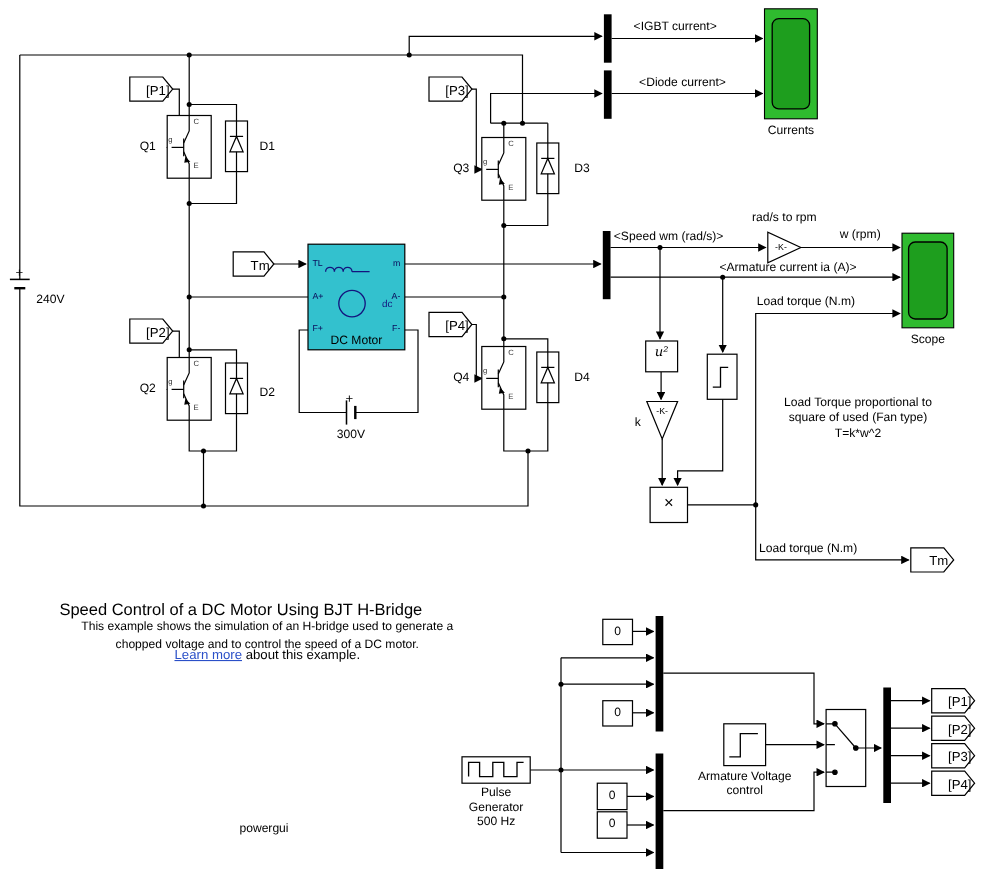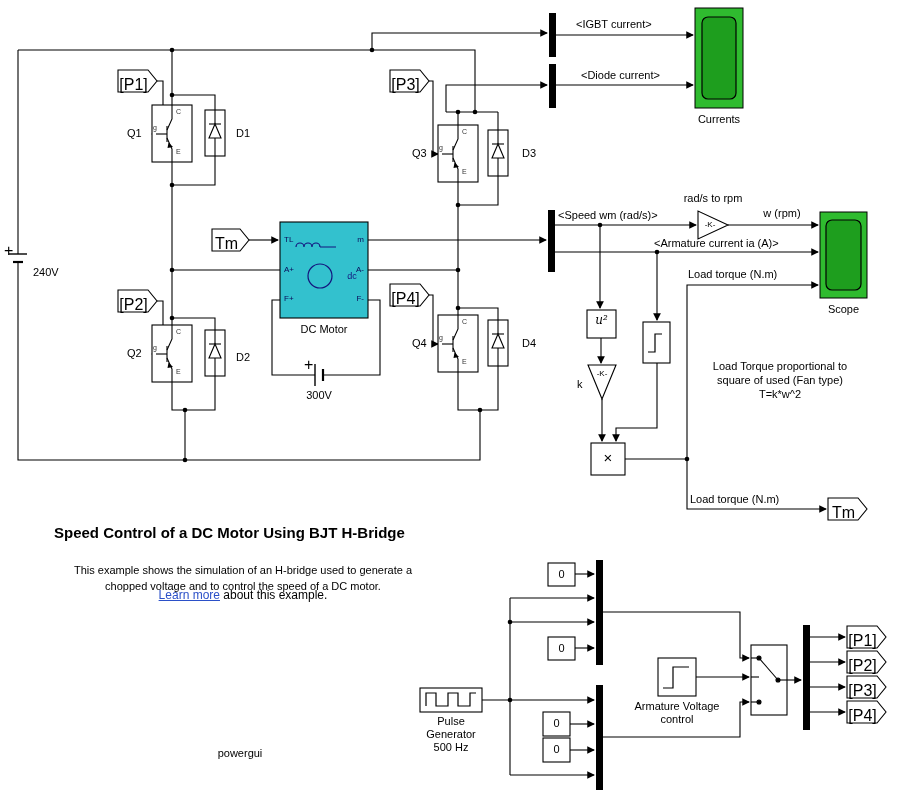--- a/index.html
+++ b/index.html
@@ -1,23 +1,23 @@
 <!DOCTYPE html>
 <html><head>
 <meta charset="utf-8">
 <style>
   html,body{margin:0;padding:0;background:#fff;}
   .canvas{position:relative;width:897px;height:799px;background:#ffffff;
           font-family:"Liberation Sans",sans-serif;overflow:hidden;}
   .canvas svg{position:absolute;left:0;top:0;}
   .t{position:absolute;white-space:nowrap;color:#000;line-height:1.15;}
-  .s15{font-size:15px;font-weight:bold;}
+  .s15{font-size:15px;font-weight:normal;margin-top:22px;}
   .s12{font-size:12px;}
   .s11{font-size:11px;}
-  .s10{font-size:16px;}
+  .s10{font-size:12px;padding-left:10px;}
   .s9{font-size:9px;margin-left:32px;}
   .s8{font-size:8px;}
   .s7{font-size:7px;color:#333;}
   .ctr{text-align:center;}
   .rt{text-align:right;}
   .navy{color:#0A0A5A;}
   .dcblue{color:#14147E;}
   .link{color:#2B50C8;text-decoration:underline;cursor:pointer;}
   .powergui{position:absolute;left:190px;top:665px;width:100px;height:45px;
             border:1px solid #8a8a8a;background:#fff;text-align:center;
@@ -279,21 +279,21 @@
 <div class="t s10" style="left:304px;top:356px;">+</div>
 <div class="t s11 ctr" style="left:294px;top:389px;width:50px;">300V</div>
 
 <div class="t s8 navy" style="left:284px;top:235px;">TL</div>
 <div class="t s8 navy rt" style="left:344px;top:235px;width:20px;">m</div>
 <div class="t s8 navy" style="left:284px;top:265px;">A+</div>
 <div class="t s8 navy rt" style="left:338px;top:265px;width:26px;">A-</div>
 <div class="t s8 navy" style="left:284px;top:294px;">F+</div>
 <div class="t s8 navy rt" style="left:338px;top:294px;width:26px;">F-</div>
 <div class="t s9 ctr dcblue" style="left:312px;top:271px;width:16px;">dc</div>
-<div class="t s11 ctr" style="left:280px;top:323px;width:88px;">DC Motor</div>
+<div class="t s11 ctr" style="left:280px;top:304px;width:88px;">DC Motor</div>
 
 <div class="t s11" style="left:576px;top:18px;">&lt;IGBT current&gt;</div>
 <div class="t s11" style="left:581px;top:69px;">&lt;Diode current&gt;</div>
 <div class="t s11" style="left:558px;top:209px;">&lt;Speed wm (rad/s)&gt;</div>
 <div class="t s11" style="left:654px;top:237px;">&lt;Armature current ia (A)&gt;</div>
 <div class="t s11 ctr" style="left:663px;top:192px;width:100px;">rad/s to rpm</div>
 <div class="t s11 ctr" style="left:742px;top:207px;width:80px;">w (rpm)</div>
 <div class="t s11" style="left:688px;top:268px;">Load torque (N.m)</div>
 <div class="t s11" style="left:690px;top:493px;">Load torque (N.m)</div>
 

